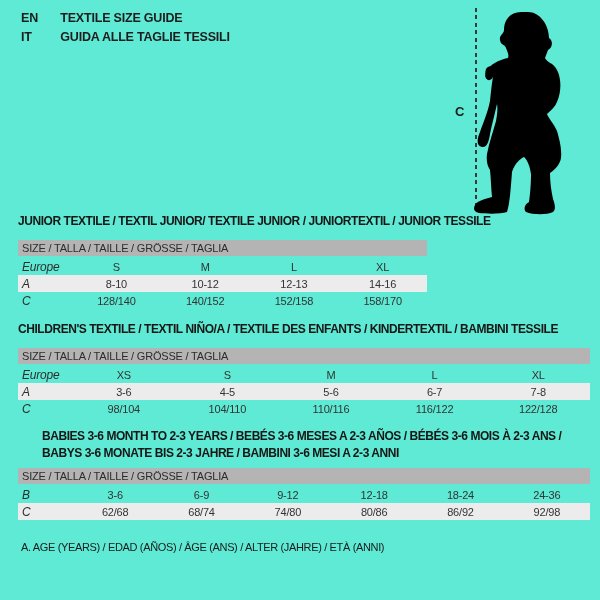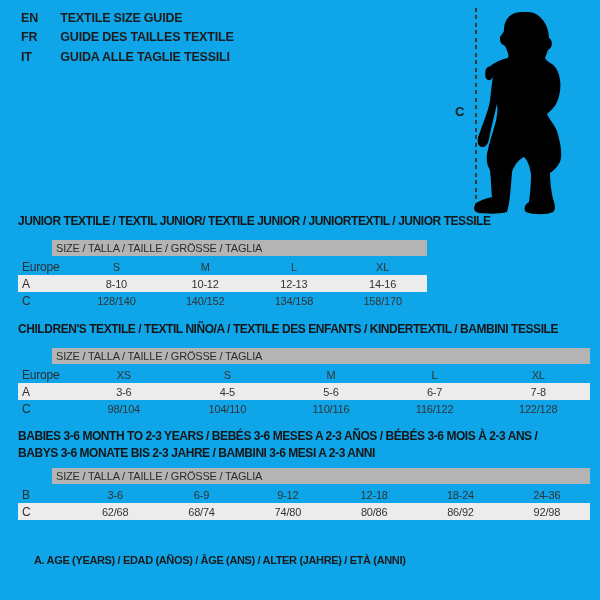--- a/index.html
+++ b/index.html
@@ -1,17 +1,17 @@
 <!DOCTYPE html>
 <html><head>
 <meta charset="utf-8">
 <style>
   html,body{margin:0;padding:0;background:#fff;}
   .page{
-    position:relative;width:600px;height:600px;background:#0ea5e9;
+    position:relative;width:600px;height:600px;background:#5eead4;
     font-family:"Liberation Sans",sans-serif;color:#1d1d1d;overflow:hidden;
   }
   
   .lang-list{position:absolute;left:21px;top:11px;margin:0;padding:0;list-style:none;}
   .lang-list li{height:19.3px;font-weight:bold;font-size:12.5px;letter-spacing:-0.2px;white-space:nowrap;color:#1c1c1c;}
   .lang-list .code{display:inline-block;width:36px;}
   
   .measure-line{
     position:absolute;left:475px;top:8px;width:2px;height:201px;
     background:repeating-linear-gradient(to bottom,#3a3a3a 0 4px,transparent 4px 7.5px);
@@ -20,55 +20,51 @@
   .baby-svg{position:absolute;left:470px;top:5px;width:100px;height:210px;}
   
   .size-table{position:absolute;left:18px;}
   .t1{top:214px;width:409px;}
   .t2{top:322px;width:572px;}
   .t3{top:428px;width:572px;}
   .size-table h2{
     margin:0;font-size:12px;font-weight:bold;letter-spacing:-0.45px;
     line-height:14px;white-space:nowrap;color:#161616;
   }
-  .t3 h2{line-height:17px;}
+  .t3 h2{line-height:17px;margin-left:24px;}
   .bar{
     height:16px;line-height:16.5px;background:#b4b4b4;color:#2c2c2c;
     font-size:11px;letter-spacing:-0.2px;padding-left:4px;margin-top:12px;margin-bottom:2px;
-    box-sizing:border-box;white-space:nowrap;overflow:hidden;margin-left:34px;
+    box-sizing:border-box;white-space:nowrap;overflow:hidden;
   }
   .t3 .bar{margin-top:6px;}
   table{border-collapse:collapse;table-layout:fixed;width:100%;}
   col.label{width:54px;}
   td{
     height:17px;padding:0;font-size:11px;letter-spacing:-0.2px;color:#333333;
     text-align:center;vertical-align:middle;white-space:nowrap;
   }
-  td.rowlabel{text-align:left;padding-left:4px;font-size:12px;color:#2e2e2e;}
+  td.rowlabel{text-align:left;padding-left:4px;font-size:12px;color:#2e2e2e;font-style:italic;}
   tbody tr:nth-child(2){background:#ececec;}
   
   .footnotes{position:absolute;left:21px;top:538px;}
   .footnotes p{
-    margin:13px;font-weight:bold;font-size:11px;letter-spacing:-0.35px;
+    margin:0;font-weight:normal;font-size:11px;letter-spacing:-0.35px;
     line-height:18.5px;white-space:nowrap;color:#1b1b1b;
   }
 </style>
 </head>
 <body>
 
 <div class="page">
 
   <ul class="lang-list">
     <li>
       <span class="code">EN</span>
       <span>TEXTILE SIZE GUIDE</span>
-    </li>
-    <li>
-      <span class="code">FR</span>
-      <span>GUIDE DES TAILLES TEXTILE</span>
     </li>
     <li>
       <span class="code">IT</span>
       <span>GUIDA ALLE TAGLIE TESSILI</span>
     </li>
   </ul>
 
   <div class="measure-line"></div>
   <div class="measure-label">C</div>
   <svg class="baby-svg" viewBox="0 0 100 210" aria-hidden="true">
@@ -137,21 +133,21 @@
           <td class="rowlabel">A</td>
           <td>8-10</td>
           <td>10-12</td>
           <td>12-13</td>
           <td>14-16</td>
         </tr>
         <tr>
           <td class="rowlabel">C</td>
           <td>128/140</td>
           <td>140/152</td>
-          <td>134/158</td>
+          <td>152/158</td>
           <td>158/170</td>
         </tr>
       </tbody>
     </table>
   </section>
 
   <section class="size-table t2">
     <h2>CHILDREN'S TEXTILE / TEXTIL NIÑO/A / TEXTILE DES ENFANTS / KINDERTEXTIL / BAMBINI TESSILE</h2>
     <div class="bar">SIZE / TALLA / TAILLE / GRÖSSE / TAGLIA</div>
     <table>

